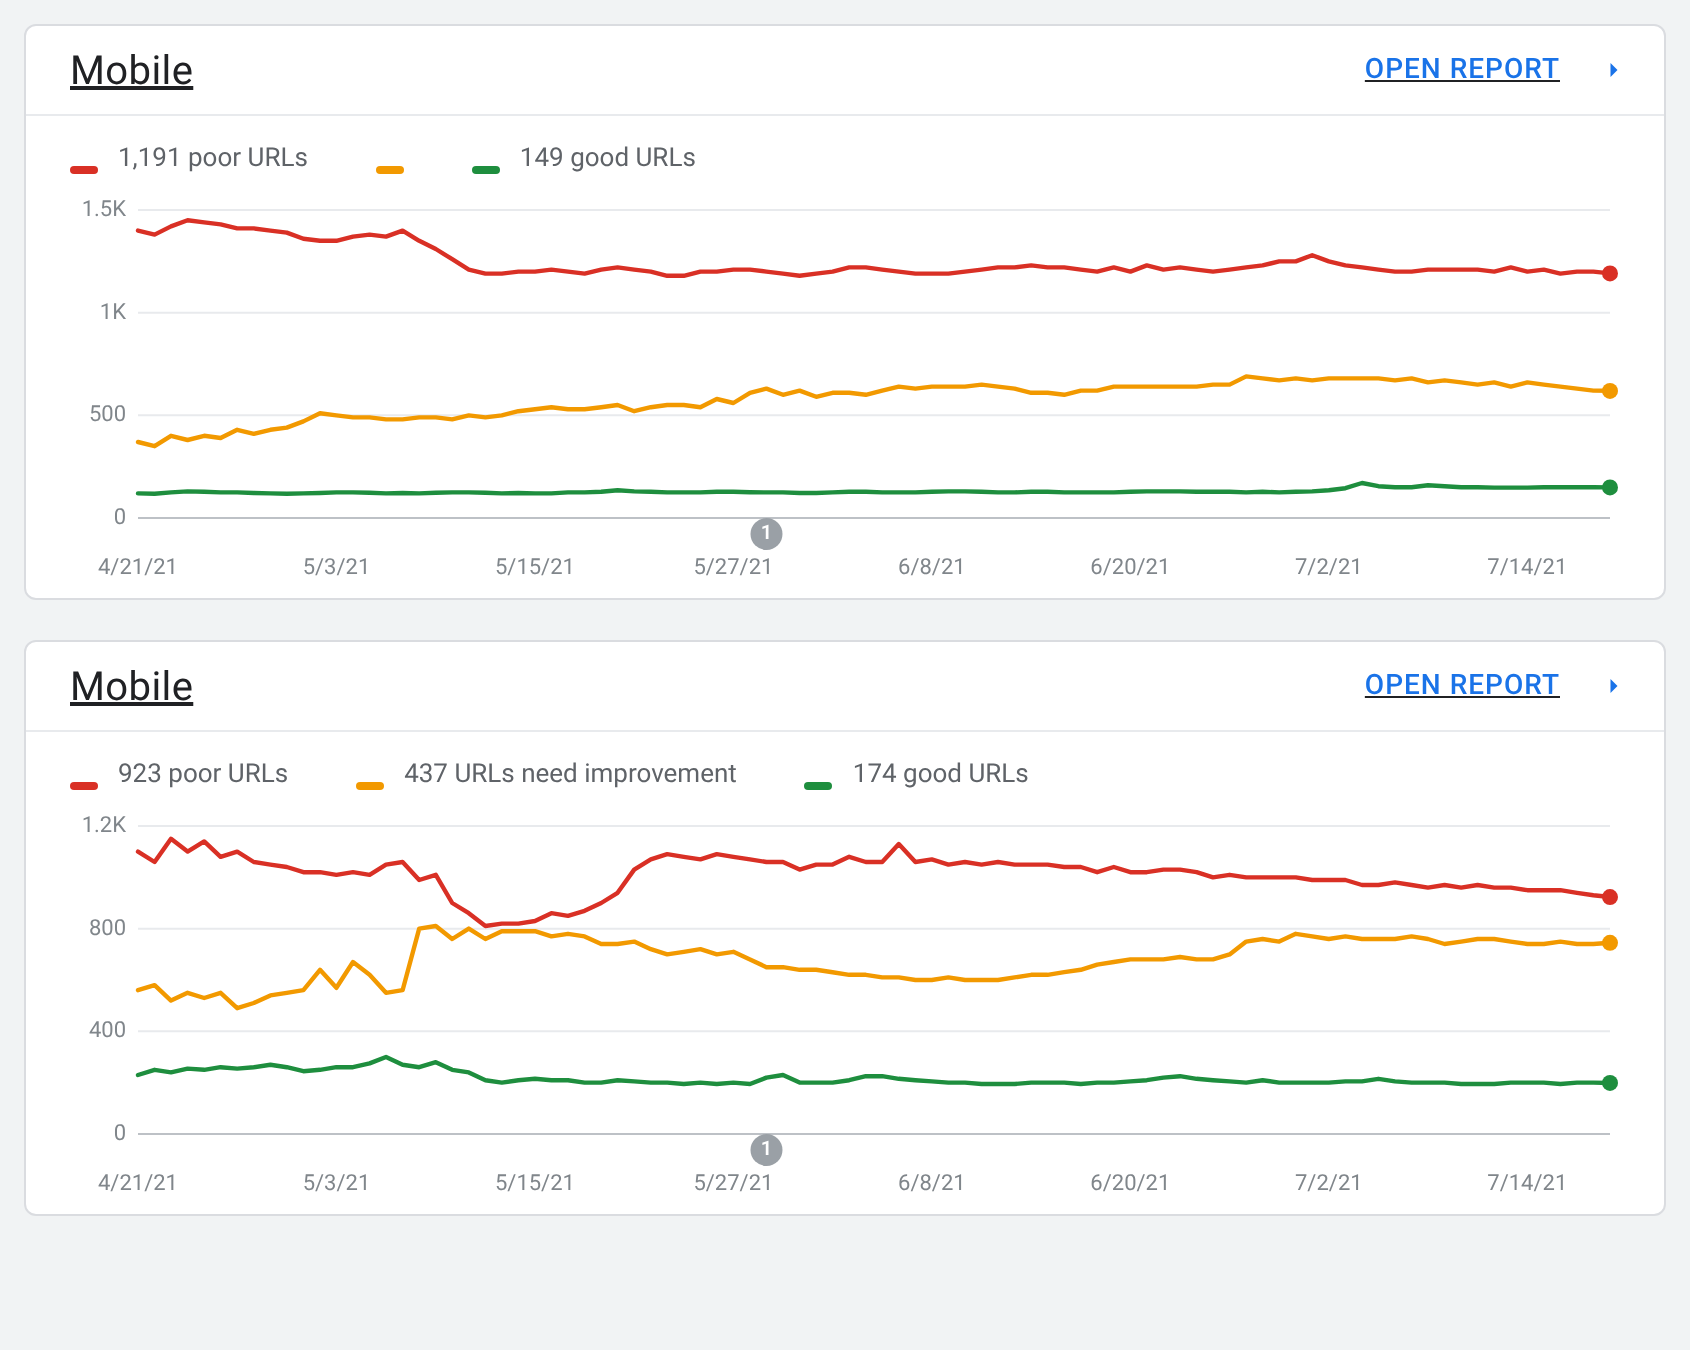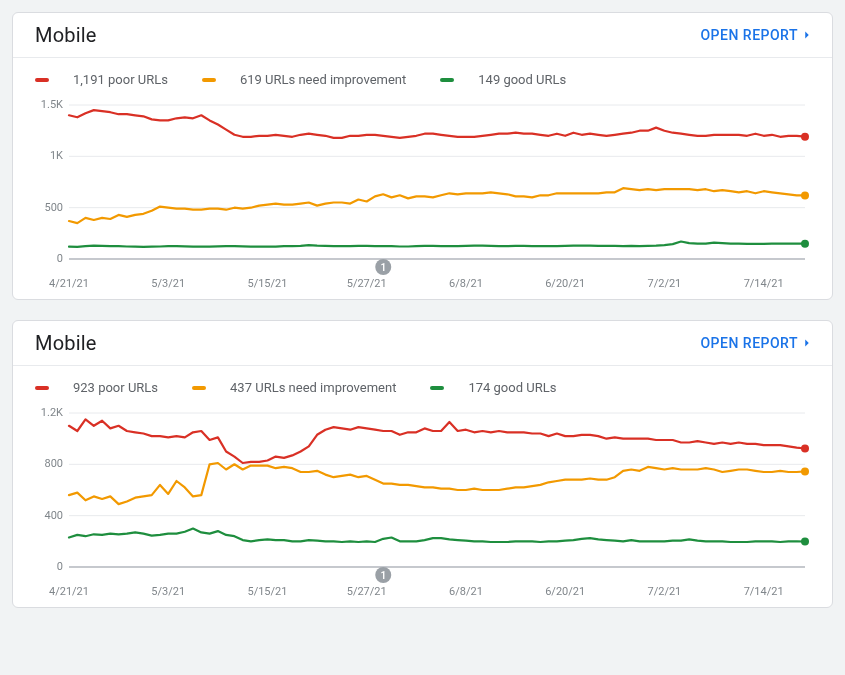--- a/index.html
+++ b/index.html
@@ -21,51 +21,52 @@
     border-radius: 6px;
     margin-bottom: 20px;
     box-sizing: border-box;
   }
   .card-header {
     display: flex;
     align-items: center;
     justify-content: space-between;
     padding: 10px 18px 10px 22px;
     border-bottom: 1px solid #e8eaed;
+    text-decoration: underline;
   }
   .card-title {
     font-size: 20px;
     font-weight: 400;
     color: #202124;
     letter-spacing: 0.2px;
   }
   .open-report {
     display: inline-flex;
     align-items: center;
-    gap: 2px;
+    gap: 20px;
     color: #1a73e8;
     font-weight: 500;
     font-size: 14px;
     letter-spacing: 0.5px;
     cursor: pointer;
     user-select: none;
   }
   .open-report svg { width: 14px; height: 14px; }
 
   .legend {
     display: flex;
     gap: 34px;
     padding: 14px 22px 2px 22px;
     font-size: 13px;
     color: #5f6368;
   }
   .legend-item {
     display: inline-flex;
-    align-items: center;
-    gap: 24px;
+    align-items: flex-end;
+    gap: 10px;
   }
   .swatch {
     width: 14px;
     height: 4px;
     border-radius: 2px;
     display: inline-block;
   }
 
   .chart-wrap {
     padding: 6px 18px 4px 22px;
@@ -92,21 +93,20 @@
           </svg>
       </div>
     </div>
     <div class="legend">
       <div class="legend-item">
         <span class="swatch" style="background:#d93025"></span>
         <span>1,191 poor URLs</span>
       </div>
       <div class="legend-item">
         <span class="swatch" style="background:#f29900"></span>
-        <span>619 URLs need improvement</span>
       </div>
       <div class="legend-item">
         <span class="swatch" style="background:#1e8e3e"></span>
         <span>149 good URLs</span>
       </div>
     </div>
     <div class="chart-wrap">
       <svg class="chart" id="chart-mobile" width="780" height="200">
           <line x1="34" y1="164" x2="770" y2="164" class="axis-zero" stroke="#e8eaed" stroke-width="1"></line>
           <line x1="34" y1="164" x2="770" y2="164" class="axis-zero"></line>

